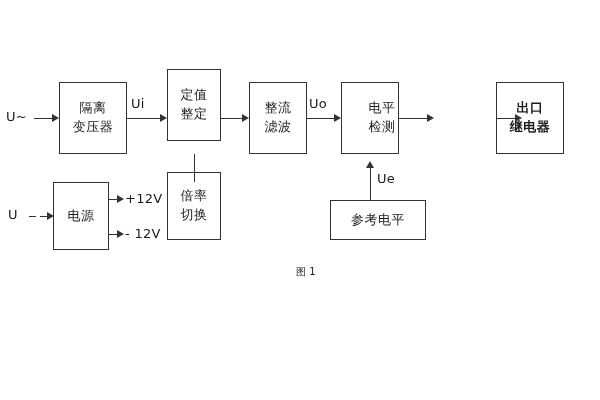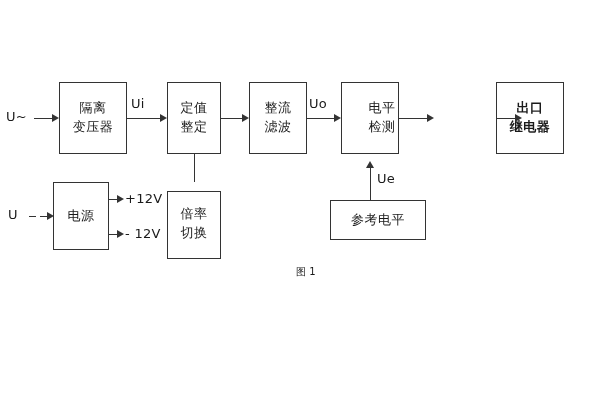--- a/index.html
+++ b/index.html
@@ -84,21 +84,21 @@
 </head>
 <body>
 
 <div id="diagram">
 
   <div class="box" style="left:59px; top:82px; width:68px; height:72px;">
     <span class="line">隔离</span>
     <span class="line">变压器</span>
   </div>
 
-  <div class="box" style="left:167px; top:82px; width:54px; height:72px;">
+  <div class="box" style="left:167px; top:69px; width:54px; height:72px;">
     <span class="line">定值</span>
     <span class="line">整定</span>
   </div>
 
   <div class="box" style="left:249px; top:82px; width:58px; height:72px;text-align:center;">
     <span class="line">整流</span>
     <span class="line">滤波</span>
   </div>
 
   <div class="box" style="left:341px; top:82px; width:58px; height:72px;padding-left:24px;">
@@ -109,21 +109,21 @@
 
   <div class="box" style="left:496px; top:82px; width:68px; height:72px;font-weight:bold;">
     <span class="line">出口</span>
     <span class="line">继电器</span>
   </div>
 
   <div class="box" style="left:53px; top:182px; width:56px; height:68px;">
     <span class="line">电源</span>
   </div>
 
-  <div class="box" style="left:167px; top:191px; width:54px; height:68px;font-family:Liberation Mono, monospace;">
+  <div class="box" style="left:167px; top:172px; width:54px; height:68px;">
     <span class="line">倍率</span>
     <span class="line">切换</span>
   </div>
 
   <div class="box" style="left:330px; top:200px; width:96px; height:40px;justify-content:center;">
     <span class="line">参考电平</span>
   </div>
 
   <div class="hline" style="left:34px; top:118px; width:18px;"></div>
   <div class="arrow-r" style="left:52px; top:114px;"></div>

